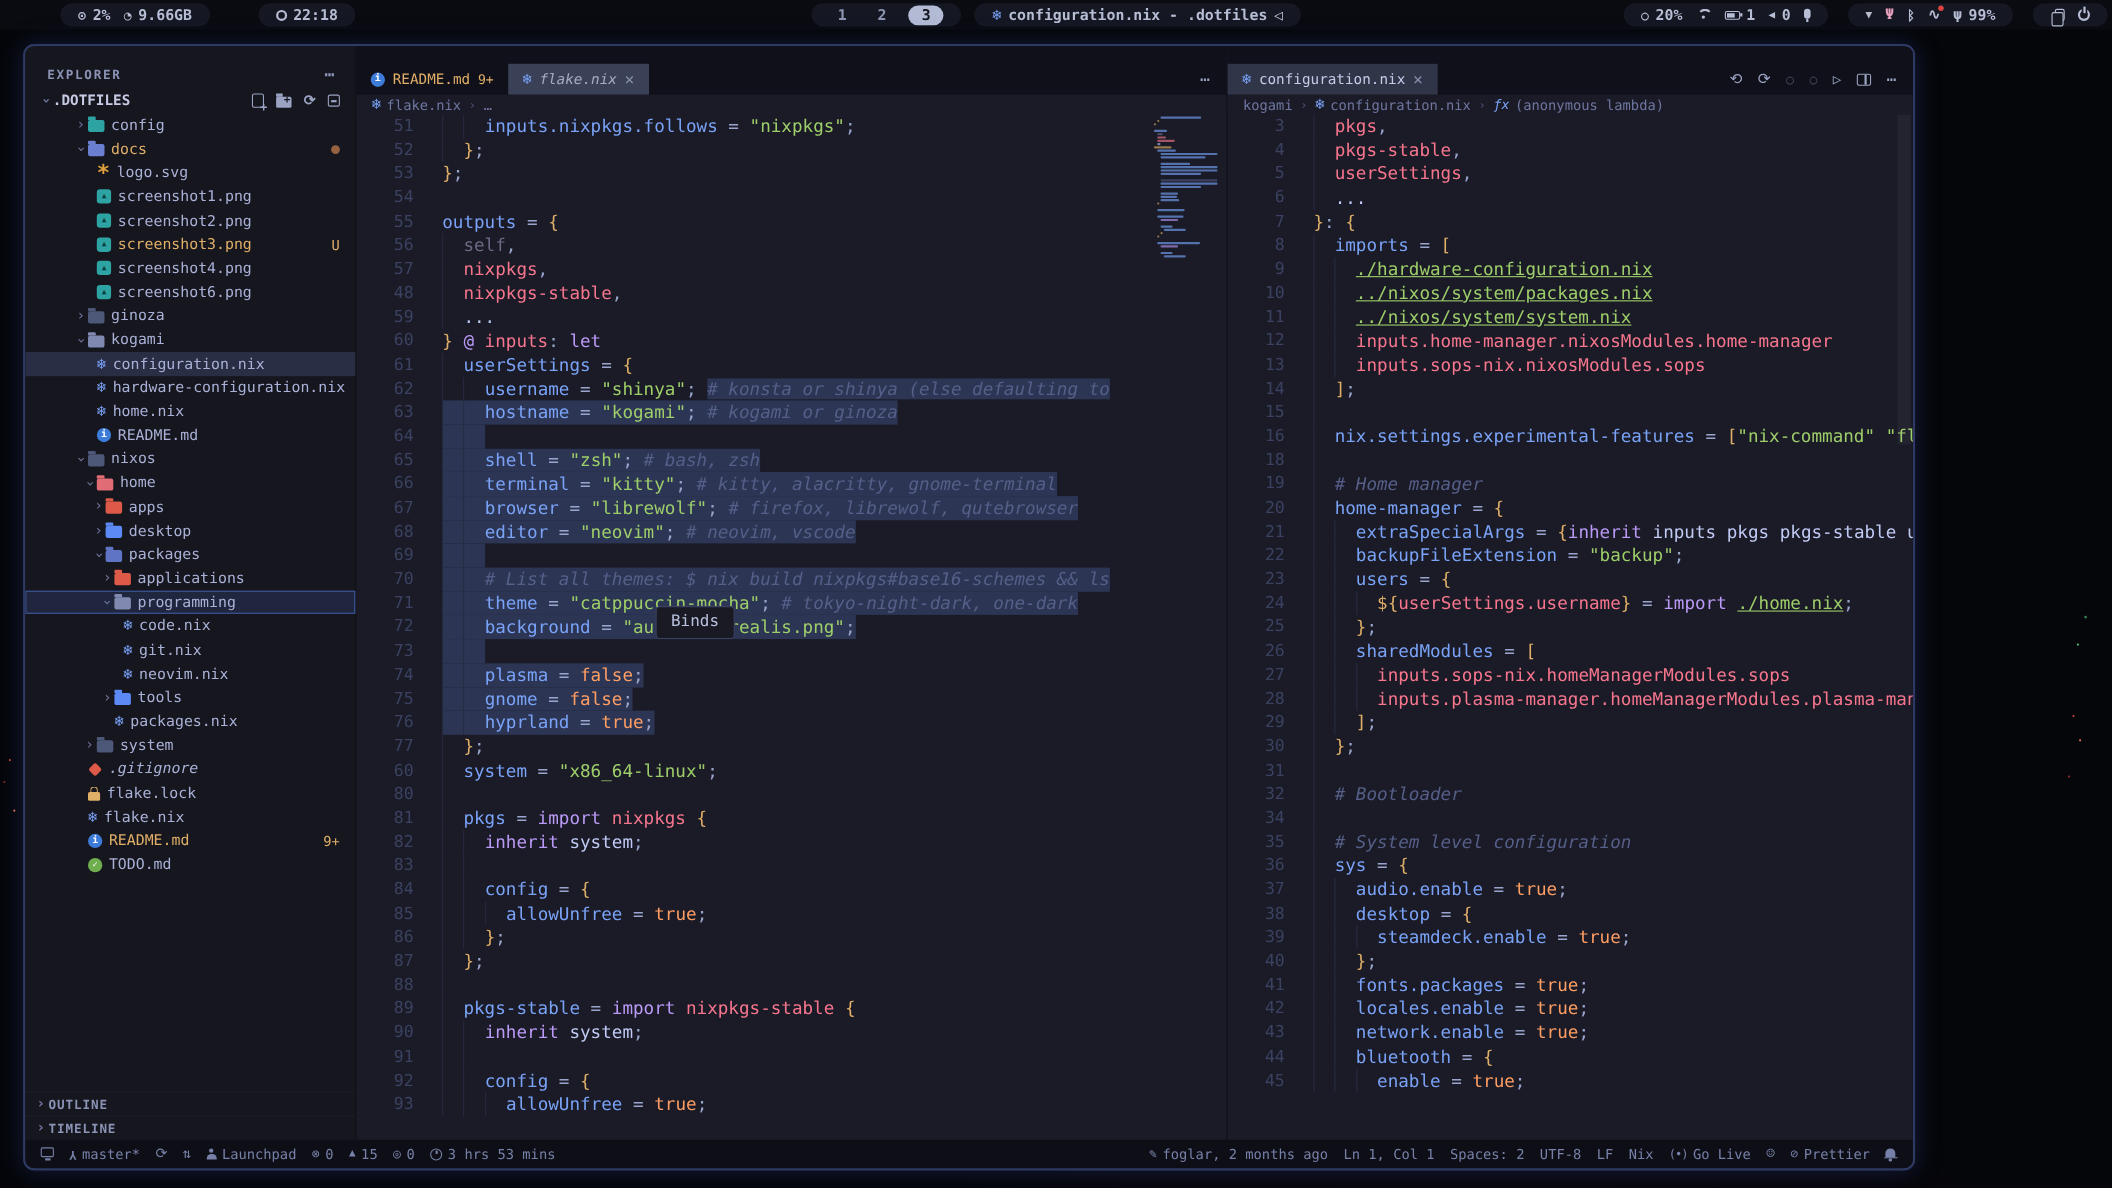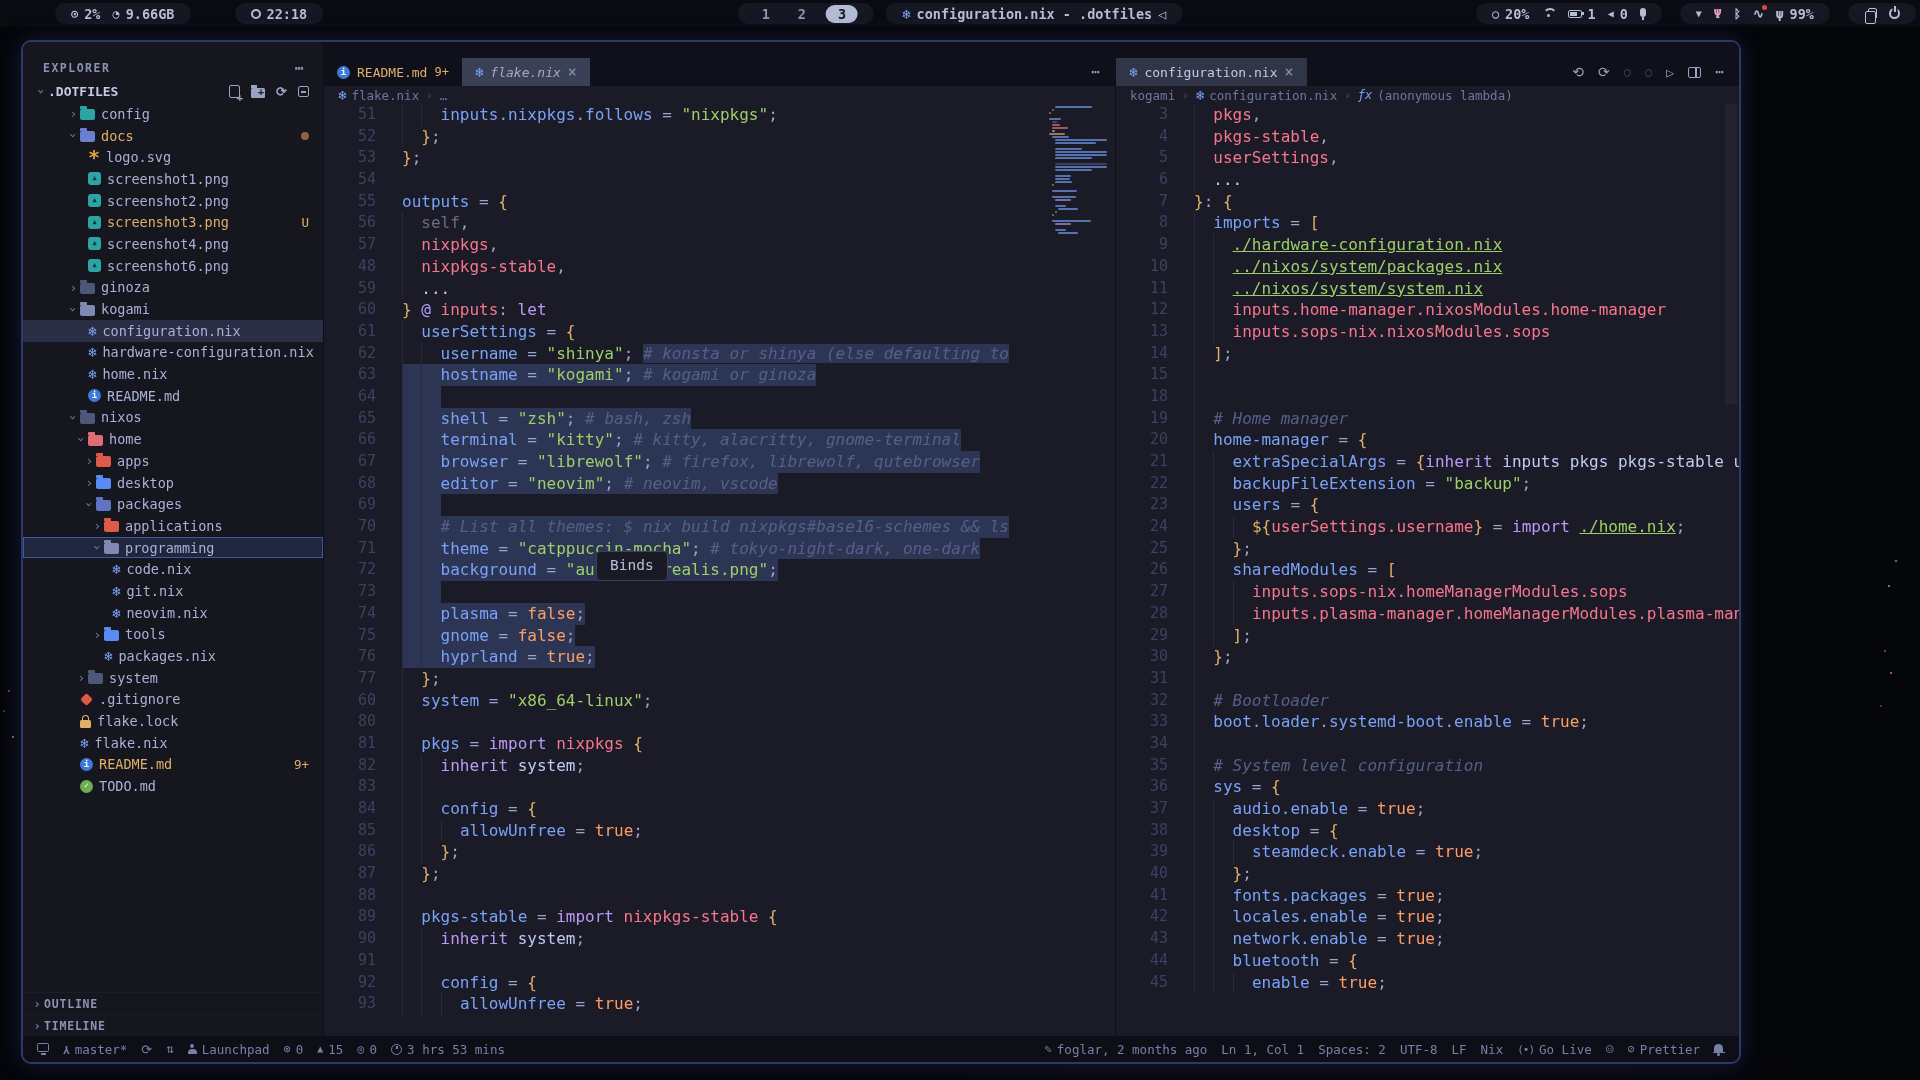--- a/index.html
+++ b/index.html
@@ -412,21 +412,21 @@
           <div class="trow" style="padding-left: 68px;">
             <span class="ic ic-chev"></span>
             <span class="ic ic-nix">❄</span>
             <span class="lbl">packages.nix</span>
           </div>
           <div class="trow" style="padding-left: 52px;">
             <span class="ic ic-chev">›</span>
             <span class="ic ic-folder" style="--c: #4d5878;"></span>
             <span class="lbl">system</span>
           </div>
-          <div class="trow" style="padding-left: 44px;">
+          <div class="trow" style="padding-left: 44px; font-style: italic;">
             <span class="ic ic-chev"></span>
             <span class="ic ic-git"></span>
             <span class="lbl">.gitignore</span>
           </div>
           <div class="trow" style="padding-left: 44px;">
             <span class="ic ic-chev"></span>
             <span class="ic ic-lock"></span>
             <span class="lbl">flake.lock</span>
           </div>
           <div class="trow" style="padding-left: 44px;">
@@ -615,36 +615,36 @@
           <div class="cl"><span class="ln">6</span><span class="cb"><span class="gd"></span><span class="seg l">...</span></span></div>
           <div class="cl"><span class="ln">7</span><span class="cb"><span class="seg b">}</span><span class="seg o">: </span><span class="seg b">{</span></span></div>
           <div class="cl"><span class="ln">8</span><span class="cb"><span class="gd"></span><span class="seg p">imports</span><span class="seg o"> = </span><span class="seg b">[</span></span></div>
           <div class="cl"><span class="ln">9</span><span class="cb"><span class="gd"></span><span class="gd"></span><span class="seg u">./hardware-configuration.nix</span></span></div>
           <div class="cl"><span class="ln">10</span><span class="cb"><span class="gd"></span><span class="gd"></span><span class="seg u">../nixos/system/packages.nix</span></span></div>
           <div class="cl"><span class="ln">11</span><span class="cb"><span class="gd"></span><span class="gd"></span><span class="seg u">../nixos/system/system.nix</span></span></div>
           <div class="cl"><span class="ln">12</span><span class="cb"><span class="gd"></span><span class="gd"></span><span class="seg v">inputs.home-manager.nixosModules.home-manager</span></span></div>
           <div class="cl"><span class="ln">13</span><span class="cb"><span class="gd"></span><span class="gd"></span><span class="seg v">inputs.sops-nix.nixosModules.sops</span></span></div>
           <div class="cl"><span class="ln">14</span><span class="cb"><span class="gd"></span><span class="seg b">]</span><span class="seg o">;</span></span></div>
           <div class="cl"><span class="ln">15</span><span class="cb"><span class="gd"></span></span></div>
+          <div class="cl"><span class="ln">16</span><span class="cb"><span class="gd"></span><span class="seg p">nix.settings.experimental-features</span><span class="seg o"> = </span><span class="seg b">[</span><span class="seg s">"nix-command"</span><span class="seg o"> </span><span class="seg s">"flakes"</span><span class="seg b">]</span><span class="seg o">;</span></span></div>
           <div class="cl"><span class="ln">18</span><span class="cb"><span class="gd"></span></span></div>
           <div class="cl"><span class="ln">19</span><span class="cb"><span class="gd"></span><span class="seg c"># Home manager</span></span></div>
           <div class="cl"><span class="ln">20</span><span class="cb"><span class="gd"></span><span class="seg p">home-manager</span><span class="seg o"> = </span><span class="seg b">{</span></span></div>
           <div class="cl"><span class="ln">21</span><span class="cb"><span class="gd"></span><span class="gd"></span><span class="seg p">extraSpecialArgs</span><span class="seg o"> = </span><span class="seg b">{</span><span class="seg k">inherit</span><span class="seg l"> inputs pkgs pkgs-stable userSettings</span><span class="seg b"> }</span><span class="seg o">;</span></span></div>
           <div class="cl"><span class="ln">22</span><span class="cb"><span class="gd"></span><span class="gd"></span><span class="seg p">backupFileExtension</span><span class="seg o"> = </span><span class="seg s">"backup"</span><span class="seg o">;</span></span></div>
           <div class="cl"><span class="ln">23</span><span class="cb"><span class="gd"></span><span class="gd"></span><span class="seg p">users</span><span class="seg o"> = </span><span class="seg b">{</span></span></div>
           <div class="cl"><span class="ln">24</span><span class="cb"><span class="gd"></span><span class="gd"></span><span class="gd"></span><span class="seg b">${</span><span class="seg v">userSettings.username</span><span class="seg b">}</span><span class="seg o"> = </span><span class="seg k">import </span><span class="seg u">./home.nix</span><span class="seg o">;</span></span></div>
           <div class="cl"><span class="ln">25</span><span class="cb"><span class="gd"></span><span class="gd"></span><span class="seg b">}</span><span class="seg o">;</span></span></div>
           <div class="cl"><span class="ln">26</span><span class="cb"><span class="gd"></span><span class="gd"></span><span class="seg p">sharedModules</span><span class="seg o"> = </span><span class="seg b">[</span></span></div>
           <div class="cl"><span class="ln">27</span><span class="cb"><span class="gd"></span><span class="gd"></span><span class="gd"></span><span class="seg v">inputs.sops-nix.homeManagerModules.sops</span></span></div>
           <div class="cl"><span class="ln">28</span><span class="cb"><span class="gd"></span><span class="gd"></span><span class="gd"></span><span class="seg v">inputs.plasma-manager.homeManagerModules.plasma-manager</span></span></div>
           <div class="cl"><span class="ln">29</span><span class="cb"><span class="gd"></span><span class="gd"></span><span class="seg b">]</span><span class="seg o">;</span></span></div>
           <div class="cl"><span class="ln">30</span><span class="cb"><span class="gd"></span><span class="seg b">}</span><span class="seg o">;</span></span></div>
           <div class="cl"><span class="ln">31</span><span class="cb"><span class="gd"></span></span></div>
           <div class="cl"><span class="ln">32</span><span class="cb"><span class="gd"></span><span class="seg c"># Bootloader</span></span></div>
-          <div class="cl"><span class="ln">33</span><span class="cb"><span class="gd"></span><span class="seg p">boot.loader.systemd-boot.enable</span><span class="seg o"> = </span><span class="seg n">true</span><span class="seg o">;</span></span></div>
           <div class="cl"><span class="ln">34</span><span class="cb"><span class="gd"></span></span></div>
           <div class="cl"><span class="ln">35</span><span class="cb"><span class="gd"></span><span class="seg c"># System level configuration</span></span></div>
           <div class="cl"><span class="ln">36</span><span class="cb"><span class="gd"></span><span class="seg p">sys</span><span class="seg o"> = </span><span class="seg b">{</span></span></div>
           <div class="cl"><span class="ln">37</span><span class="cb"><span class="gd"></span><span class="gd"></span><span class="seg p">audio.enable</span><span class="seg o"> = </span><span class="seg n">true</span><span class="seg o">;</span></span></div>
           <div class="cl"><span class="ln">38</span><span class="cb"><span class="gd"></span><span class="gd"></span><span class="seg p">desktop</span><span class="seg o"> = </span><span class="seg b">{</span></span></div>
           <div class="cl"><span class="ln">39</span><span class="cb"><span class="gd"></span><span class="gd"></span><span class="gd"></span><span class="seg p">steamdeck.enable</span><span class="seg o"> = </span><span class="seg n">true</span><span class="seg o">;</span></span></div>
           <div class="cl"><span class="ln">40</span><span class="cb"><span class="gd"></span><span class="gd"></span><span class="seg b">}</span><span class="seg o">;</span></span></div>
           <div class="cl"><span class="ln">41</span><span class="cb"><span class="gd"></span><span class="gd"></span><span class="seg p">fonts.packages</span><span class="seg o"> = </span><span class="seg n">true</span><span class="seg o">;</span></span></div>
           <div class="cl"><span class="ln">42</span><span class="cb"><span class="gd"></span><span class="gd"></span><span class="seg p">locales.enable</span><span class="seg o"> = </span><span class="seg n">true</span><span class="seg o">;</span></span></div>
           <div class="cl"><span class="ln">43</span><span class="cb"><span class="gd"></span><span class="gd"></span><span class="seg p">network.enable</span><span class="seg o"> = </span><span class="seg n">true</span><span class="seg o">;</span></span></div>

